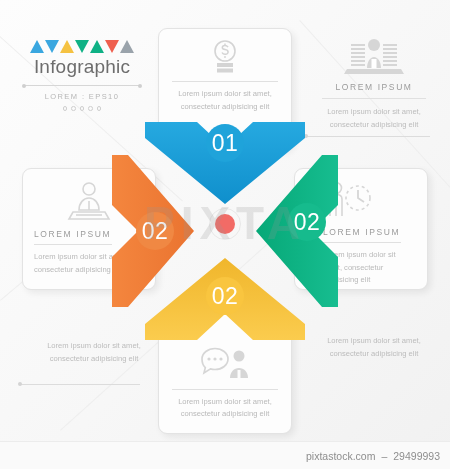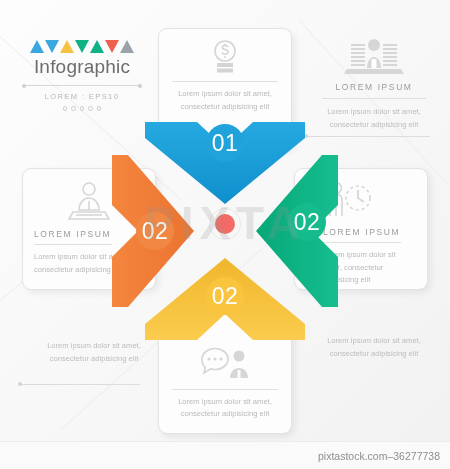--- a/index.html
+++ b/index.html
@@ -93,21 +93,21 @@
   
   .wm-text {
     position: absolute; left: 0; right: 0; top: 196px;
     text-align: center; font-size: 46px; letter-spacing: 6px;
     color: rgba(150,150,150,.22); font-weight: 700; pointer-events: none;
   }
   .footer {
     position: absolute; left: 0; right: 0; bottom: 0; height: 28px;
     background: #fafafa; border-top: 1px solid #ececec;
     display: flex; align-items: center; justify-content: flex-end;
-    padding-right: 10px; 
+    padding-right: 10px; gap: 6px;
     font-size: 10.5px; color: #8e8e8e;
   }
   .pixta-mark { font-size: 10.5px; color: #8e8e8e; }
 </style>
 </head>
 <body>
 
 <div id="stage">
 
   <div class="bgline" style="left:-40px; top:0; width:300px; transform:rotate(42deg);"></div>
@@ -307,16 +307,16 @@
   </div>
 
   <div class="center-ring"></div>
   <div class="center-dot"></div>
 
   <div class="wm-text">PIXTA</div>
 
   <div class="footer">
     <span class="pixta-mark">pixtastock.com</span>
     <span>–</span>
-    <span>36277738</span>
+    <span>29499993</span>
   </div>
 
 </div>
 
 </body></html>

